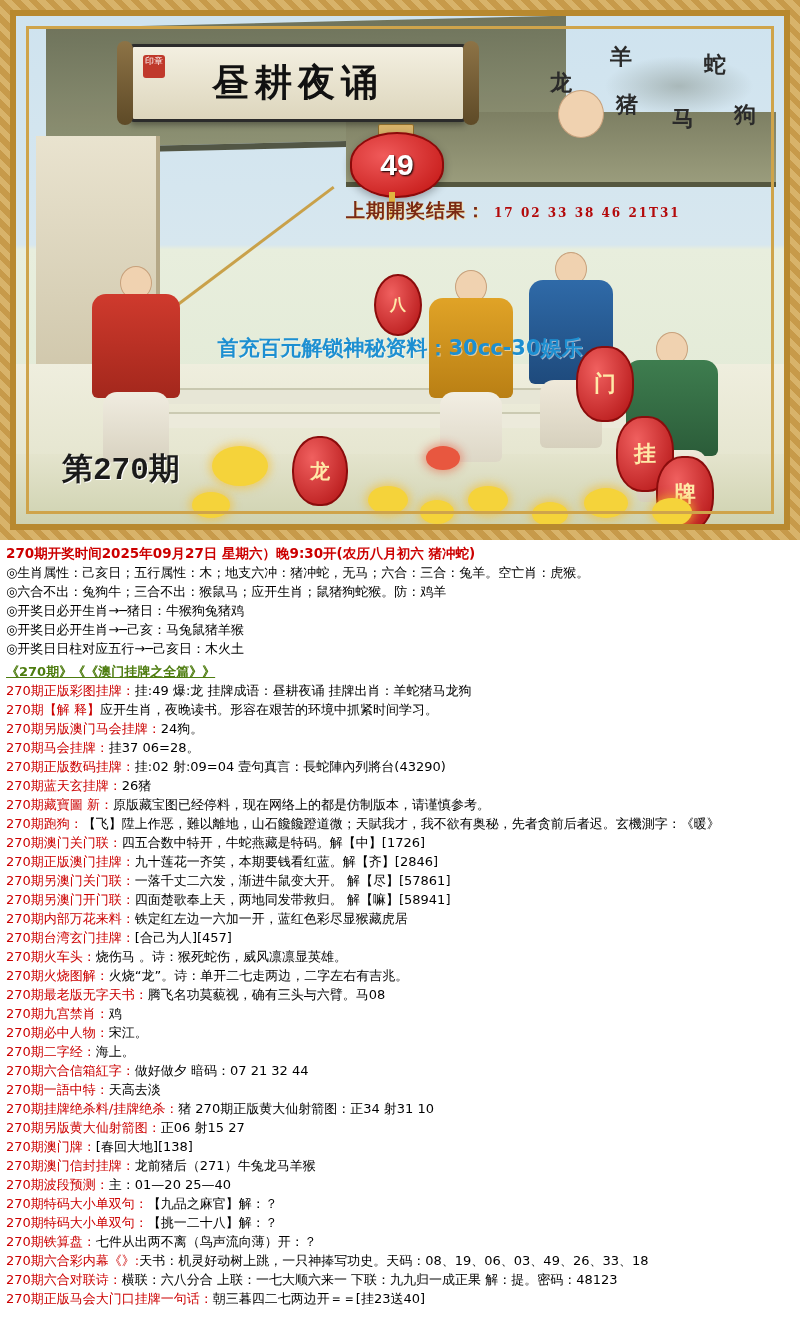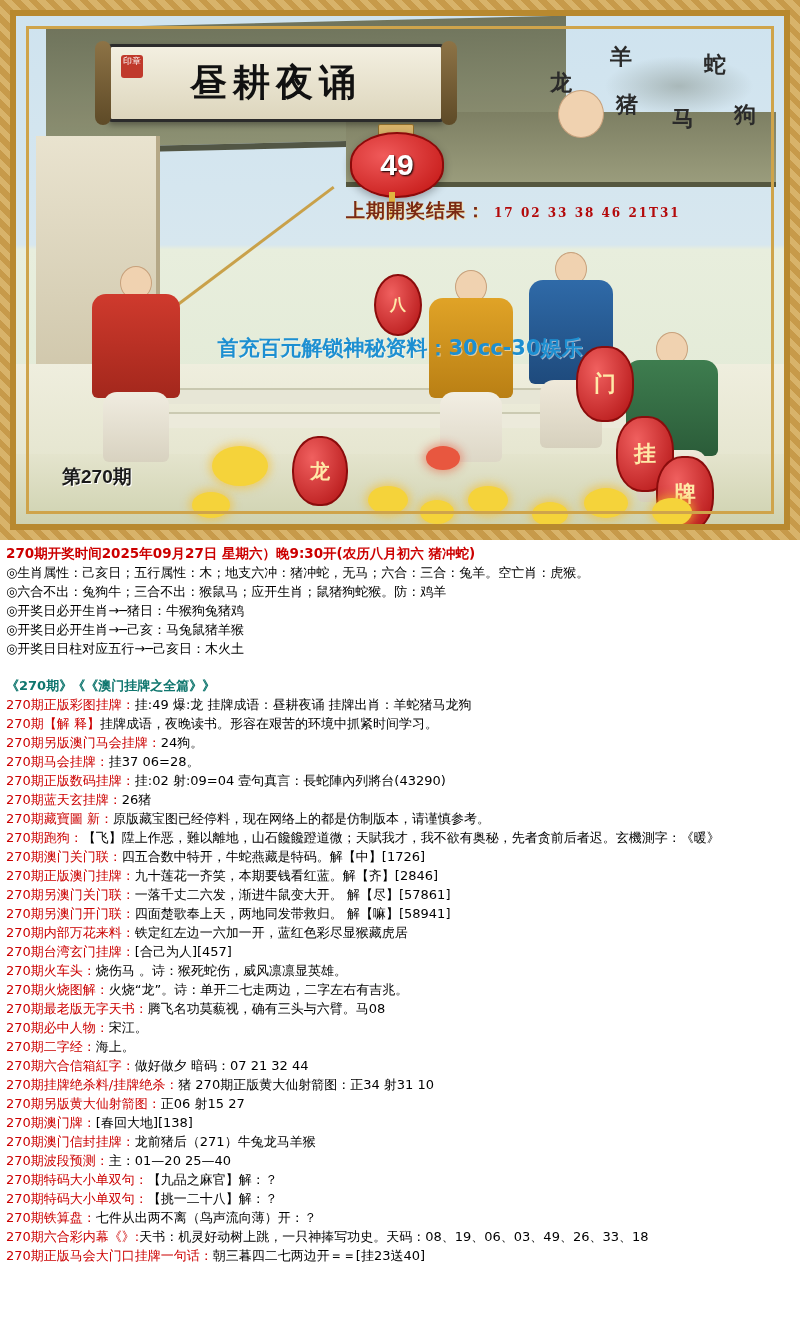--- a/index.html
+++ b/index.html
@@ -65,21 +65,21 @@
     position:absolute;left:120px;bottom:120px;width:520px;height:14px;
     background:#e7e6d6;border-top:2px solid #c9c8b0;
   }
   .step2{
     position:absolute;left:90px;bottom:96px;width:600px;height:14px;
     background:#eceadb;border-top:2px solid #cbcab2;
   }
 
   
   .banner{
-    position:absolute;left:92px;top:28px;width:330px;height:72px;
+    position:absolute;left:114px;top:28px;width:330px;height:72px;
     background:linear-gradient(#f3efe0,#ddd6bd);
     border:3px solid #2b2b2b;
     border-radius:4px;
     box-shadow:0 3px 6px rgba(0,0,0,.35);
   }
   .banner .roller{
     position:absolute;top:-6px;width:16px;height:84px;border-radius:8px;
     background:linear-gradient(#8d7346,#5e4a27);
   }
   .banner .roller.l{left:-16px;}
@@ -159,22 +159,22 @@
     position:absolute;left:50%;top:318px;transform:translateX(-50%);
     width:640px;text-align:center;
     font-size:21px;font-weight:bold;color:#1d8fd1;
     text-shadow:1px 1px 0 rgba(255,255,255,.55);
     white-space:nowrap;
   }
 
   
   .issue{
     position:absolute;left:46px;bottom:34px;
-    font-family:Liberation Sans, sans-serif;
-    font-weight:bold;font-size:19px;color:#1a1a1a;
+    font-family:Liberation Mono, monospace;
+    font-weight:bold;font-size:31px;color:#1a1a1a;
     text-shadow:1px 1px 0 #fff;
   }
 
   
   .mini-lantern{
     position:absolute;width:54px;height:72px;border-radius:26px/34px;
     background:radial-gradient(ellipse at 35% 30%,#f0605f,#b01011);
     border:2px solid #8b0c0c;
     display:flex;align-items:center;justify-content:center;
     color:#ffe9a8;font-weight:bold;font-size:22px;
@@ -207,21 +207,21 @@
   }
 
   
   .content{
     padding:4px 6px 14px 6px;
     font-size:13px;
     line-height:19px;
   }
   .line{white-space:nowrap;overflow:hidden;}
   .title-row{color:#cc0000;font-weight:bold;font-size:13.5px;}
-  .sec{color:#0f766e;font-weight:bold;margin-top:18px;}
+  .sec{color:#4d7c0f;font-weight:bold;margin-top:4px;text-decoration:underline;}
   .k{color:#cc0000;}
   .v{color:#000;}
 </style>
 </head>
 <body>
 
 <div class="page">
 
   <div class="poster">
     <div class="poster-inner">
@@ -314,44 +314,47 @@
     <div class="line title-row">270期开奖时间2025年09月27日 星期六）晚9:30开(农历八月初六 猪冲蛇)</div>
     <div class="line">◎生肖属性：己亥日；五行属性：木；地支六冲：猪冲蛇，无马；六合：三合：兔羊。空亡肖：虎猴。</div>
     <div class="line">◎六合不出：兔狗牛；三合不出：猴鼠马；应开生肖；鼠猪狗蛇猴。防：鸡羊</div>
     <div class="line">◎开奖日必开生肖→─猪日：牛猴狗兔猪鸡</div>
     <div class="line">◎开奖日必开生肖→─己亥：马兔鼠猪羊猴</div>
     <div class="line">◎开奖日日柱对应五行→─己亥日：木火土</div>
     <div class="line sec">《270期》《《澳门挂牌之全篇》》</div>
 
     <div id="rows">
         <div class="line"><span class="k">270期正版彩图挂牌：</span><span class="v">挂:49 爆:龙 挂牌成语：昼耕夜诵 挂牌出肖：羊蛇猪马龙狗</span></div>
-        <div class="line"><span class="k">270期【解 释】</span><span class="v">挂牌成语，夜晚读书。形容在艰苦的环境中抓紧时间学习。</span></div>
+        <div class="line"><span class="k">270期【解 释】</span><span class="v">应开生肖，夜晚读书。形容在艰苦的环境中抓紧时间学习。</span></div>
         <div class="line"><span class="k">270期另版澳门马会挂牌：</span><span class="v">24狗。</span></div>
         <div class="line"><span class="k">270期马会挂牌：</span><span class="v">挂37 06=28。</span></div>
         <div class="line"><span class="k">270期正版数码挂牌：</span><span class="v">挂:02 射:09=04 壹句真言：長蛇陣內列將台(43290)</span></div>
         <div class="line"><span class="k">270期蓝天玄挂牌：</span><span class="v">26猪</span></div>
         <div class="line"><span class="k">270期藏寶圖 新：</span><span class="v">原版藏宝图已经停料，现在网络上的都是仿制版本，请谨慎参考。</span></div>
         <div class="line"><span class="k">270期跑狗：</span><span class="v">【飞】陞上作恶，難以離地，山石饞饞蹬道微；天賦我才，我不欲有奥秘，先者贪前后者迟。玄機測字：《暖》</span></div>
         <div class="line"><span class="k">270期澳门关门联：</span><span class="v">四五合数中特开，牛蛇燕藏是特码。解【中】[1726]</span></div>
         <div class="line"><span class="k">270期正版澳门挂牌：</span><span class="v">九十莲花一齐笑，本期要钱看红蓝。解【齐】[2846]</span></div>
         <div class="line"><span class="k">270期另澳门关门联：</span><span class="v">一落千丈二六发，渐进牛鼠变大开。 解【尽】[57861]</span></div>
         <div class="line"><span class="k">270期另澳门开门联：</span><span class="v">四面楚歌奉上天，两地同发带救归。 解【嘛】[58941]</span></div>
         <div class="line"><span class="k">270期内部万花来料：</span><span class="v">铁定红左边一六加一开，蓝红色彩尽显猴藏虎居</span></div>
         <div class="line"><span class="k">270期台湾玄门挂牌：</span><span class="v">[合己为人][457]</span></div>
         <div class="line"><span class="k">270期火车头：</span><span class="v">烧伤马 。诗：猴死蛇伤，威风凛凛显英雄。</span></div>
         <div class="line"><span class="k">270期火烧图解：</span><span class="v">火烧“龙”。诗：单开二七走两边，二字左右有吉兆。</span></div>
         <div class="line"><span class="k">270期最老版无字天书：</span><span class="v">腾飞名功莫藐视，确有三头与六臂。马08</span></div>
+        <div class="line"><span class="k">270期九宫禁肖：</span><span class="v">鸡</span></div>
         <div class="line"><span class="k">270期必中人物：</span><span class="v">宋江。</span></div>
         <div class="line"><span class="k">270期二字经：</span><span class="v">海上。</span></div>
         <div class="line"><span class="k">270期六合信箱紅字：</span><span class="v">做好做夕 暗码：07 21 32 44</span></div>
+        <div class="line"><span class="k">270期一語中特：</span><span class="v">天高去淡</span></div>
         <div class="line"><span class="k">270期挂牌绝杀料/挂牌绝杀：</span><span class="v">猪 270期正版黄大仙射箭图：正34 射31 10</span></div>
         <div class="line"><span class="k">270期另版黄大仙射箭图：</span><span class="v">正06 射15 27</span></div>
         <div class="line"><span class="k">270期澳门牌：</span><span class="v">[春回大地][138]</span></div>
         <div class="line"><span class="k">270期澳门信封挂牌：</span><span class="v">龙前猪后（271）牛兔龙马羊猴</span></div>
         <div class="line"><span class="k">270期波段预测：</span><span class="v">主：01—20 25—40</span></div>
         <div class="line"><span class="k">270期特码大小单双句：</span><span class="v">【九品之麻官】解：？</span></div>
         <div class="line"><span class="k">270期特码大小单双句：</span><span class="v">【挑一二十八】解：？</span></div>
         <div class="line"><span class="k">270期铁算盘：</span><span class="v">七件从出两不离（鸟声流向薄）开：？</span></div>
         <div class="line"><span class="k">270期六合彩内幕《》:</span><span class="v">天书：机灵好动树上跳，一只神捧写功史。天码：08、19、06、03、49、26、33、18</span></div>
+        <div class="line"><span class="k">270期六合对联诗：</span><span class="v">横联：六八分合 上联：一七大顺六来一 下联：九九归一成正果 解：提。密码：48123</span></div>
         <div class="line"><span class="k">270期正版马会大门口挂牌一句话：</span><span class="v">朝三暮四二七两边开＝＝[挂23送40]</span></div>
       </div>
   </div>
 </div>
 
 </body></html>

